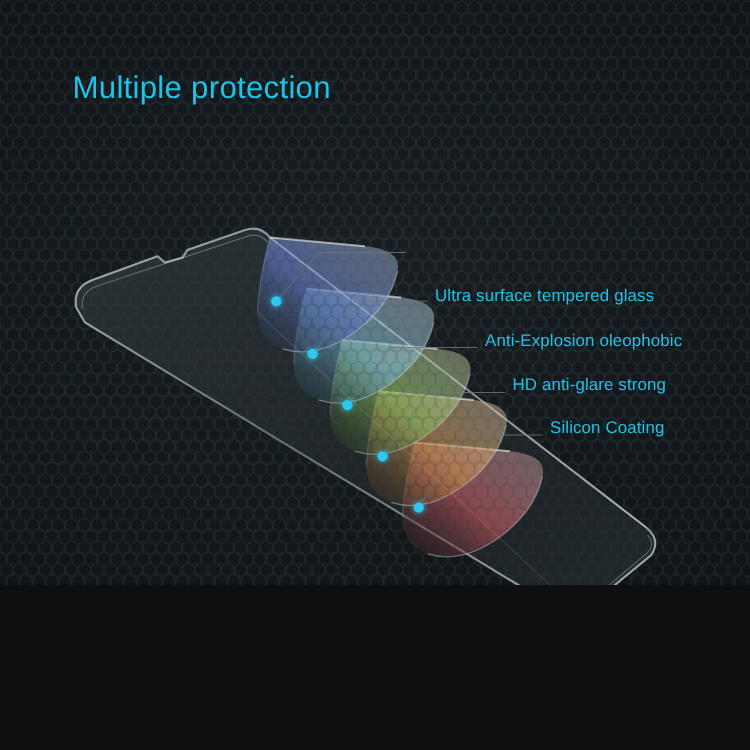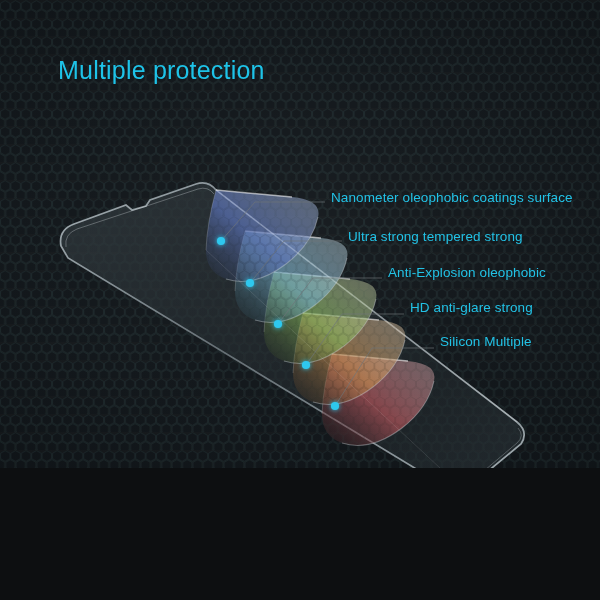--- a/index.html
+++ b/index.html
@@ -264,19 +264,18 @@
         <path d="M306 365 L342 314 L404 314" fill="none" stroke="#6e7478" stroke-width="0.8" stroke-opacity="0.85"></path>
         <path d="M335 406 L372 348 L434 348" fill="none" stroke="#6e7478" stroke-width="0.8" stroke-opacity="0.85"></path>
         <circle cx="221" cy="241" r="4.1" fill="#2ec8ee" filter="url(#softGlow)"></circle>
         <circle cx="250" cy="283" r="4.1" fill="#2ec8ee" filter="url(#softGlow)"></circle>
         <circle cx="278" cy="324" r="4.1" fill="#2ec8ee" filter="url(#softGlow)"></circle>
         <circle cx="306" cy="365" r="4.1" fill="#2ec8ee" filter="url(#softGlow)"></circle>
         <circle cx="335" cy="406" r="4.1" fill="#2ec8ee" filter="url(#softGlow)"></circle>
       </g>
   </svg>
 
-  <div class="label" style="left: 331px; top: 190px;">Nanometer oleophobic coatings surface</div>
-  <div class="label" style="left: 348px; top: 229px;">Ultra strong tempered strong</div>
+  <div class="label" style="left: 348px; top: 229px;">Ultra surface tempered glass</div>
   <div class="label" style="left: 388px; top: 265px;">Anti-Explosion oleophobic</div>
   <div class="label" style="left: 410px; top: 300px;">HD anti-glare strong</div>
-  <div class="label" style="left: 440px; top: 334px;">Silicon Multiple</div>
+  <div class="label" style="left: 440px; top: 334px;">Silicon Coating</div>
 
 </div>
 
 </body></html>

